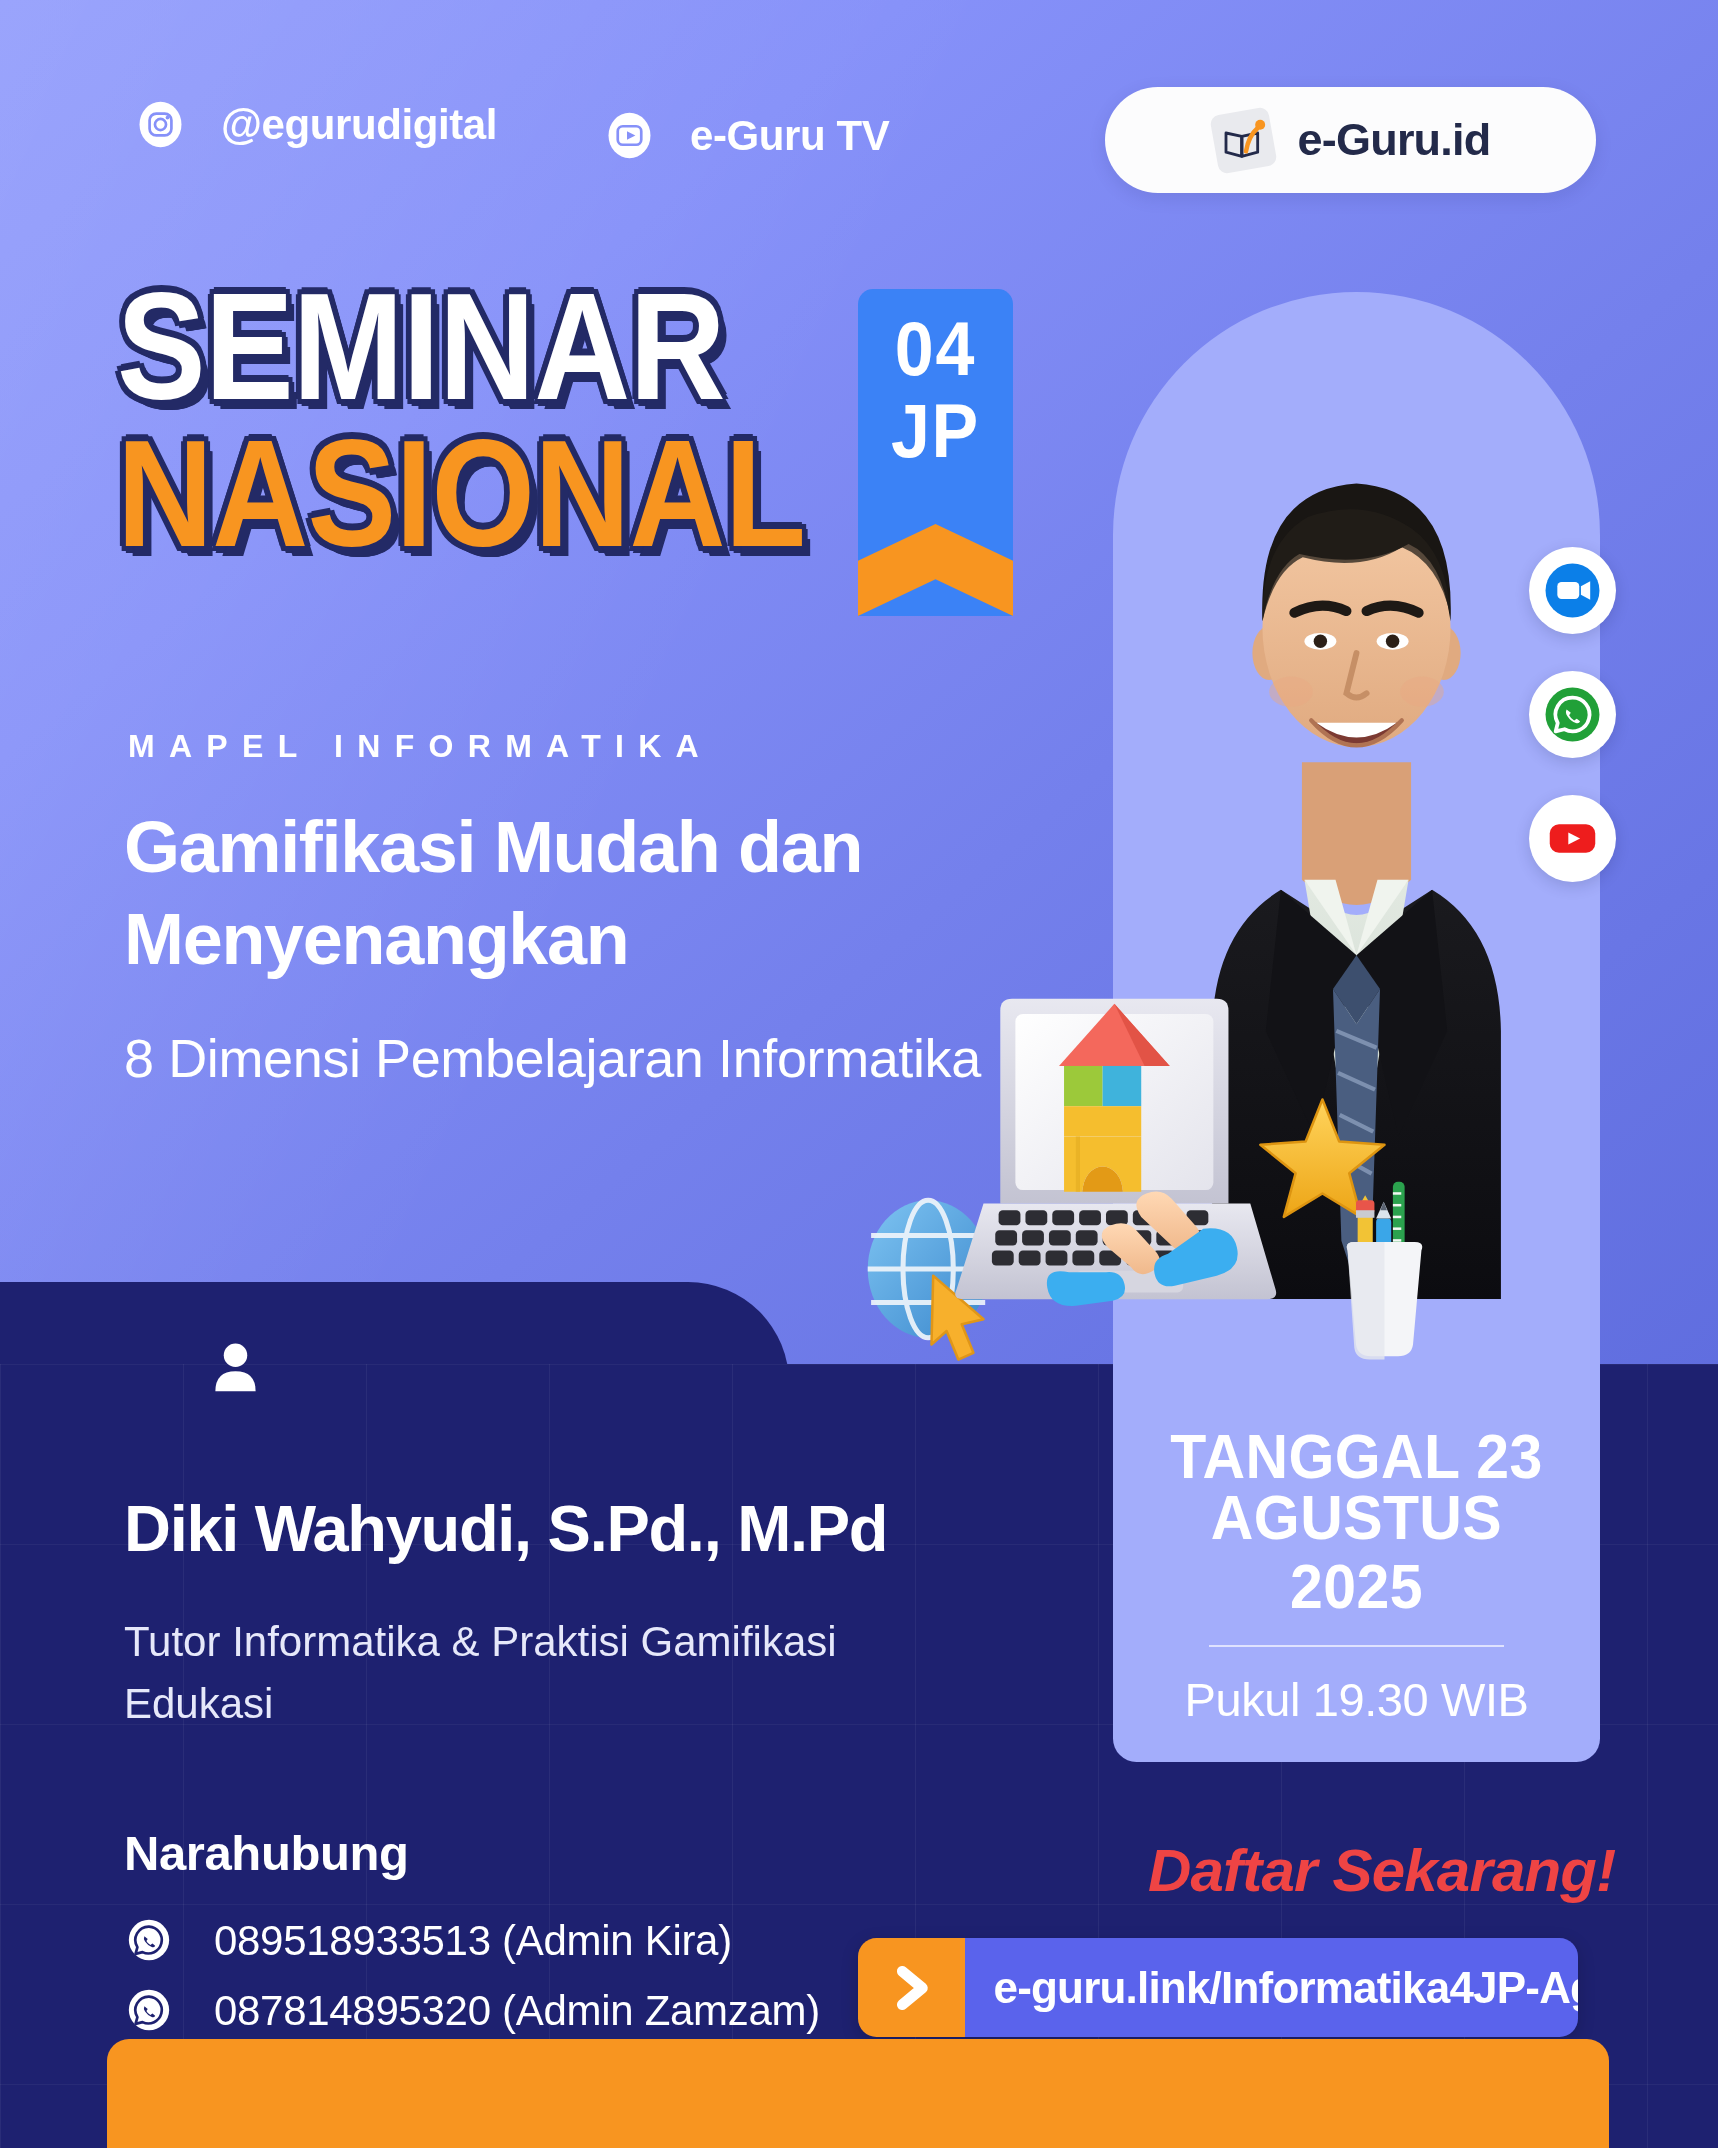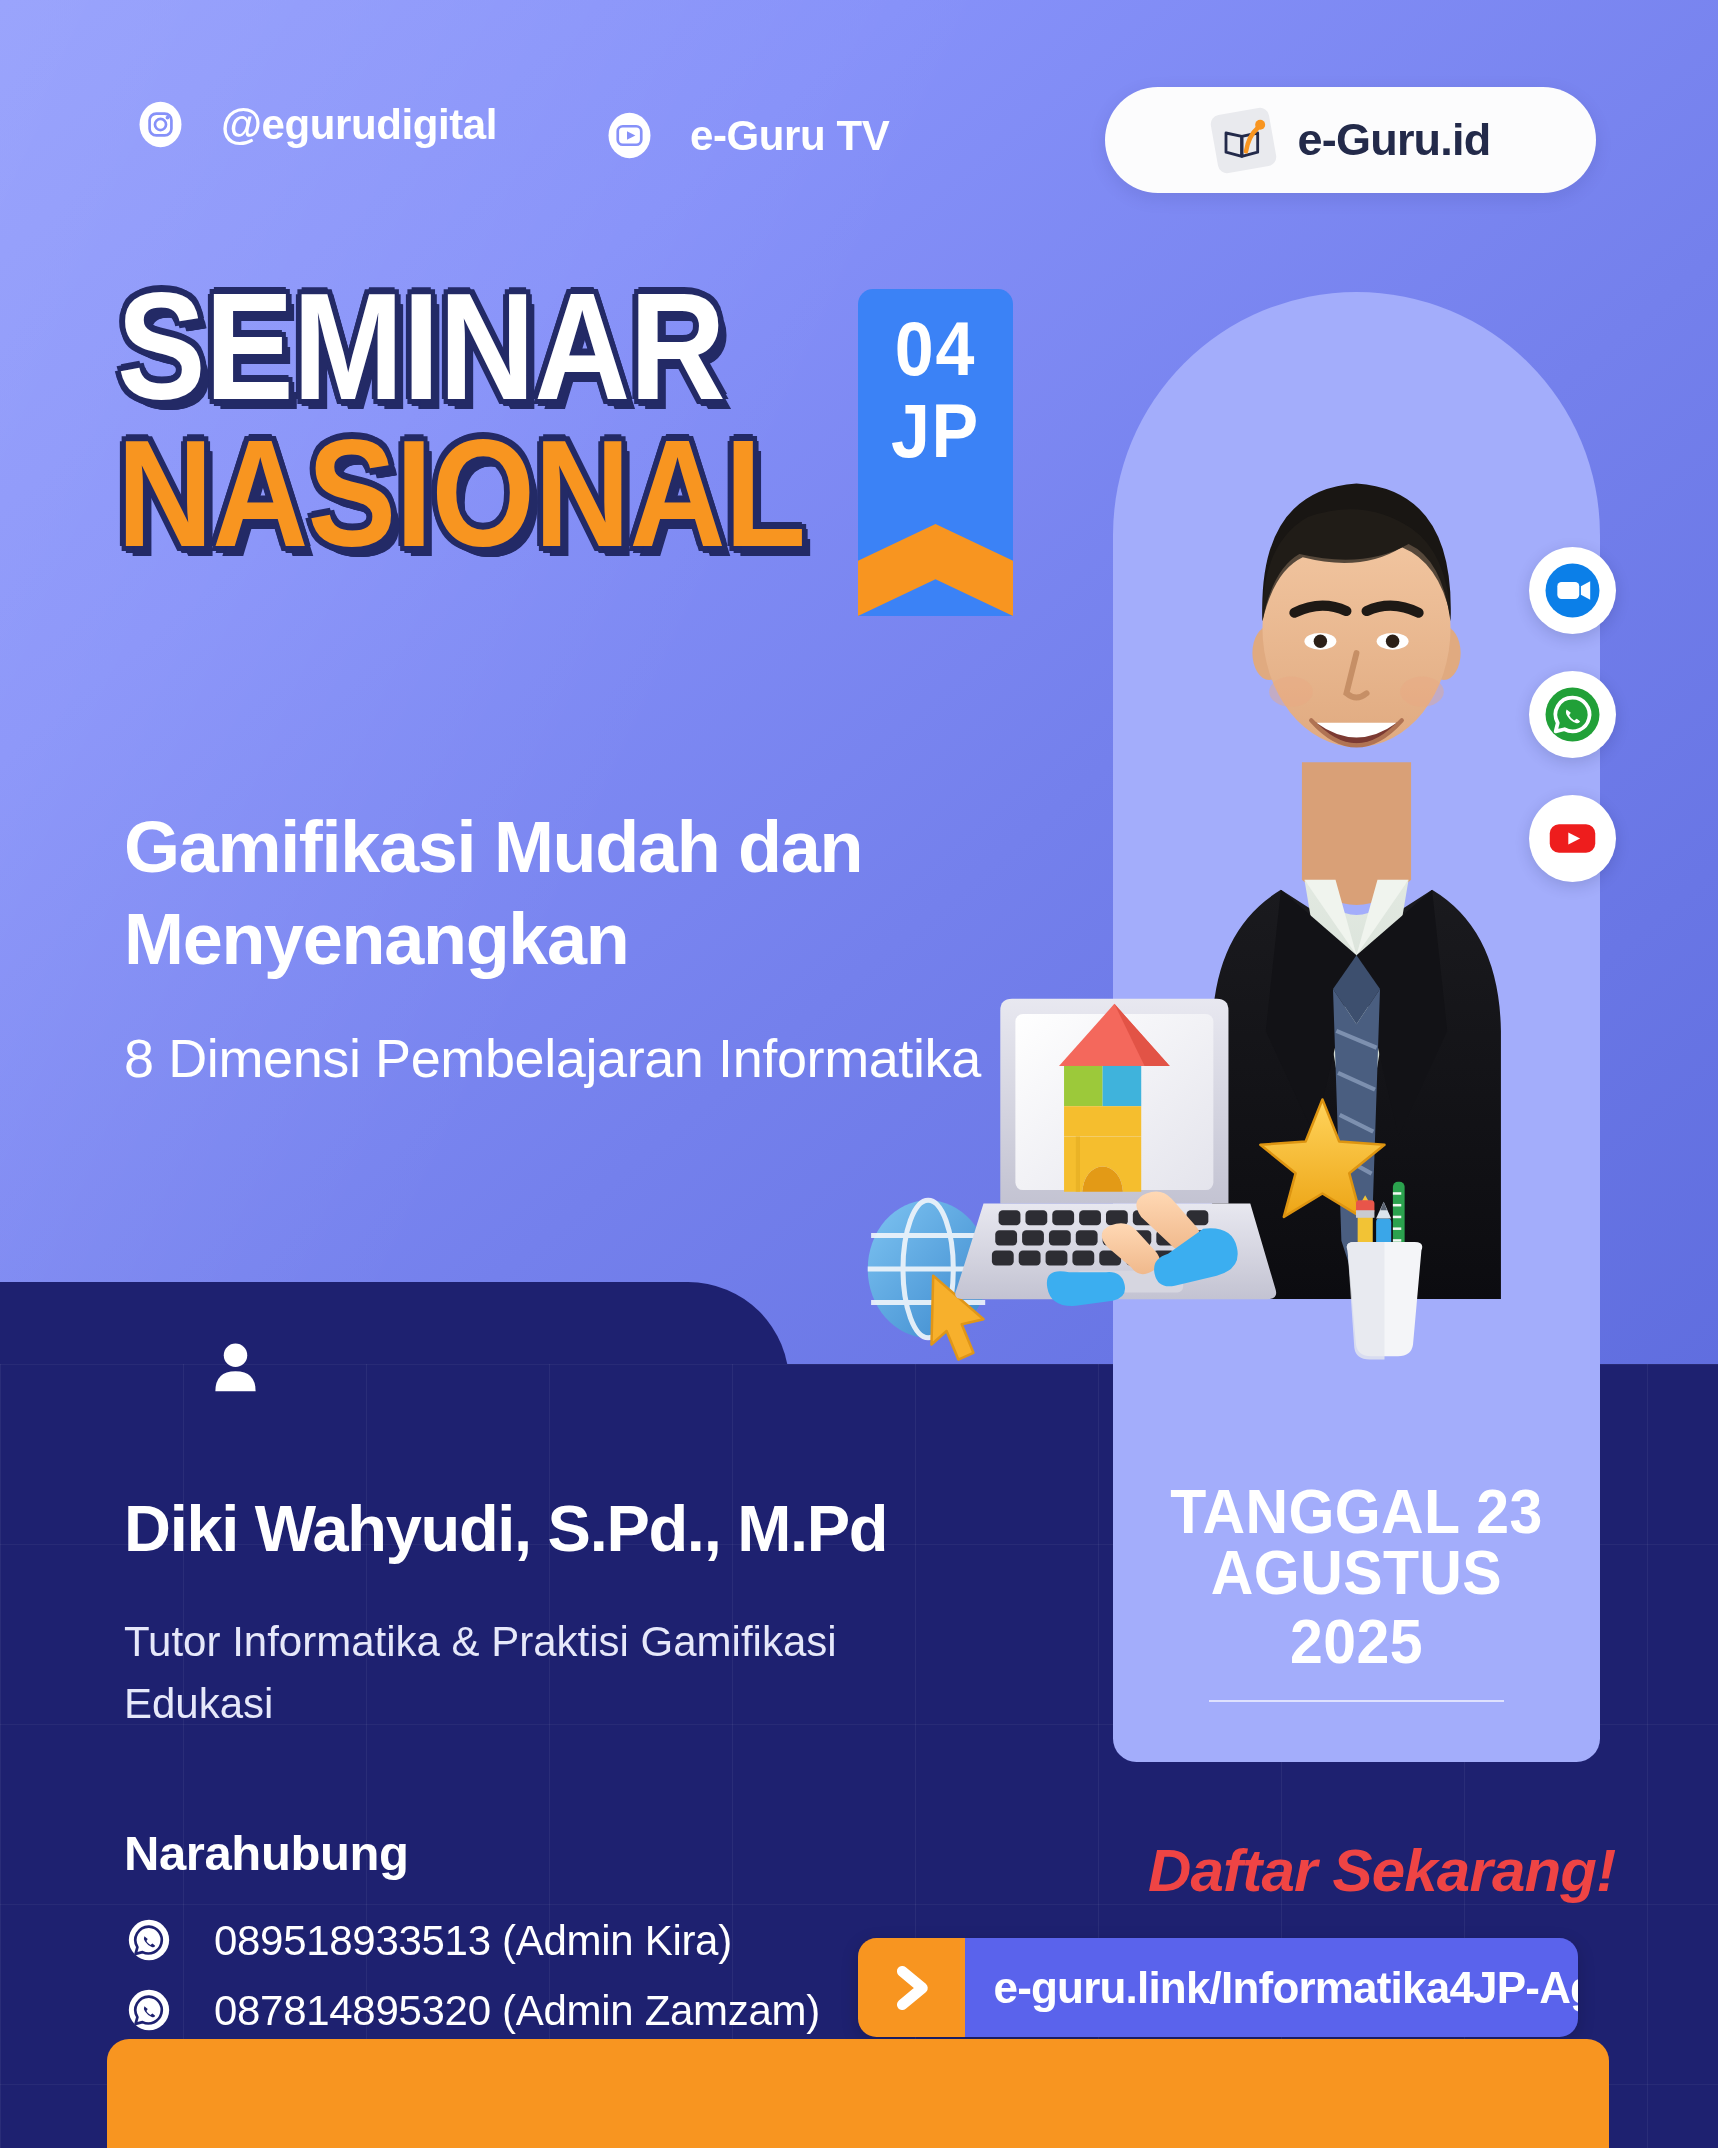--- a/index.html
+++ b/index.html
@@ -269,20 +269,21 @@
     <span class="t-seminar">SEMINAR</span>
     <span class="t-nasional">NASIONAL</span>
   </div>
 
   <div class="ribbon">
     <span class="ribbon-num">04</span>
     <span class="ribbon-unit">JP</span>
     <span class="ribbon-notch"></span>
   </div>
 
+  <div class="mapel">MAPEL INFORMATIKA</div>
   <div class="headline">Gamifikasi Mudah dan Menyenangkan</div>
   <div class="subhead">8 Dimensi Pembelajaran Informatika</div>
 
   <div class="speaker-card">
 
     <div class="speaker-photo">
       <svg class="portrait" viewBox="0 0 580 1200" preserveAspectRatio="xMidYMin slice">
         <defs>
           <linearGradient id="suitG" x1="0" y1="0" x2="0" y2="1">
             <stop offset="0%" stop-color="#1A1A1E"></stop>
@@ -350,20 +351,21 @@
           <ellipse cx="212" cy="476" rx="26" ry="18" fill="#E8A982" opacity="0.45"></ellipse>
           <ellipse cx="368" cy="476" rx="26" ry="18" fill="#E8A982" opacity="0.45"></ellipse>
         </g>
       </svg>
     </div>
 
     <div class="date-block">
       <div class="date-line">TANGGAL 23</div>
       <div class="date-line">AGUSTUS 2025</div>
       <div class="date-rule"></div>
+      <div class="time-line">Pukul 19.30 WIB</div>
     </div>
   </div>
 
   <div class="float-icons">
     <div class="float-ic">
       <svg width="59" height="59" viewBox="0 0 70 70">
         <circle cx="35" cy="35" r="32" fill="#0B7FE8"></circle>
         <rect x="17" y="25" width="26" height="20" rx="5" fill="#fff"></rect>
         <path d="M45 30 L56 24 L56 46 L45 40 Z" fill="#fff"></path>
       </svg>

